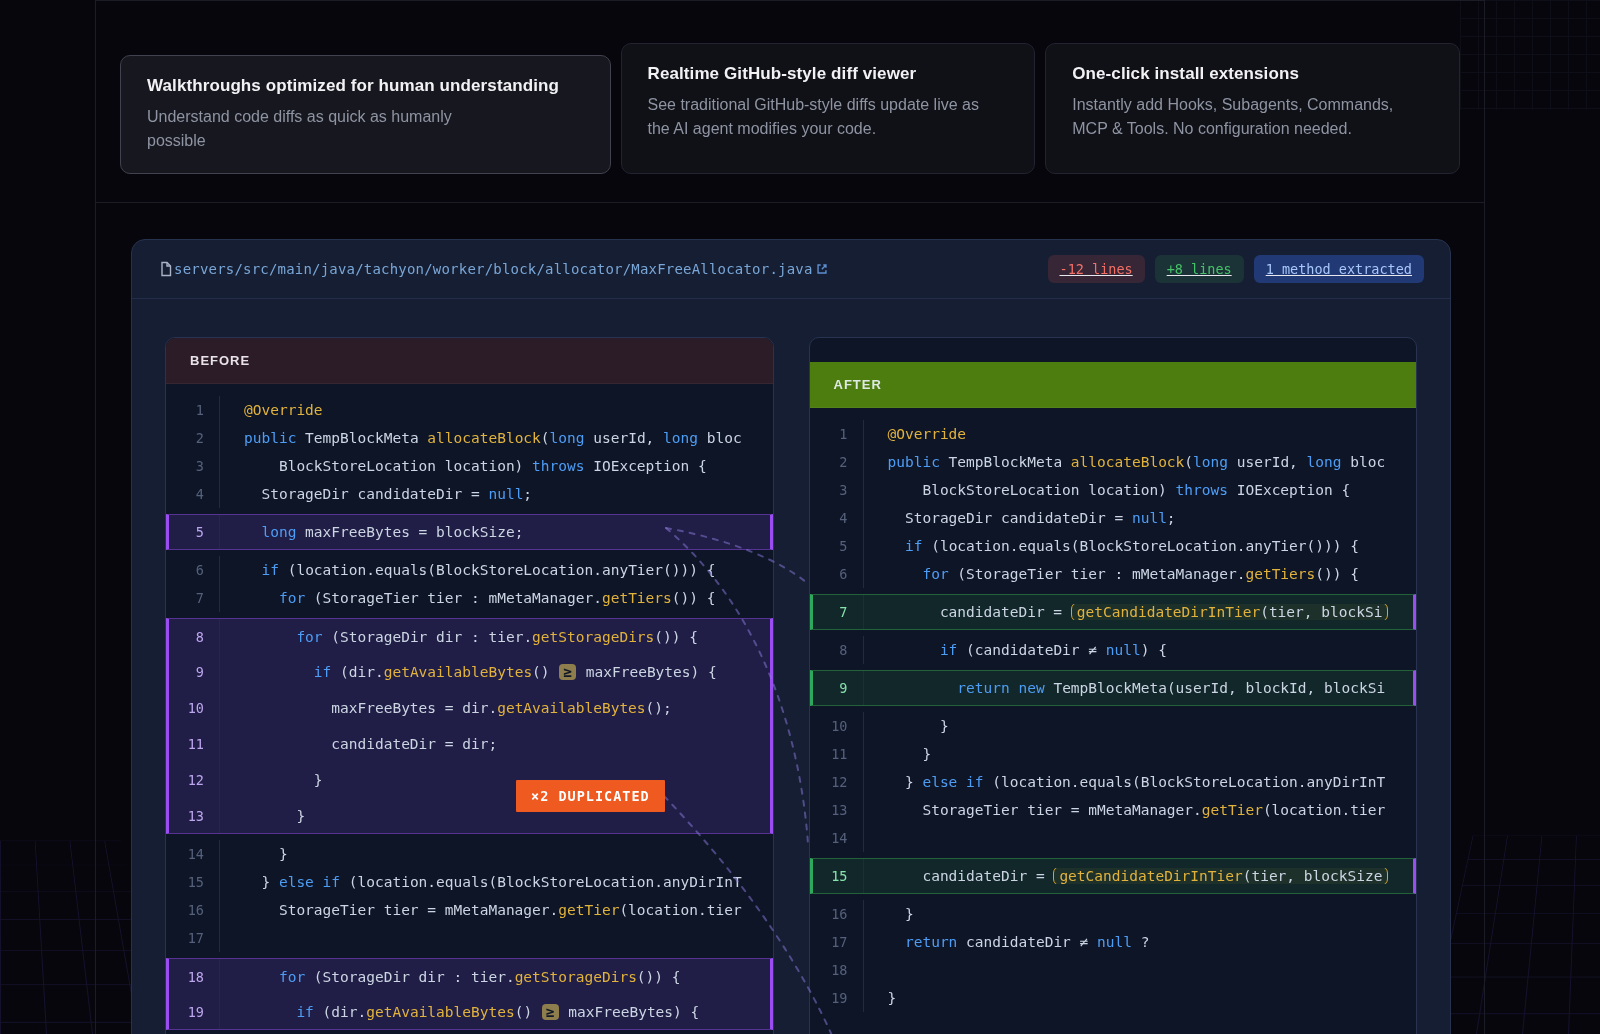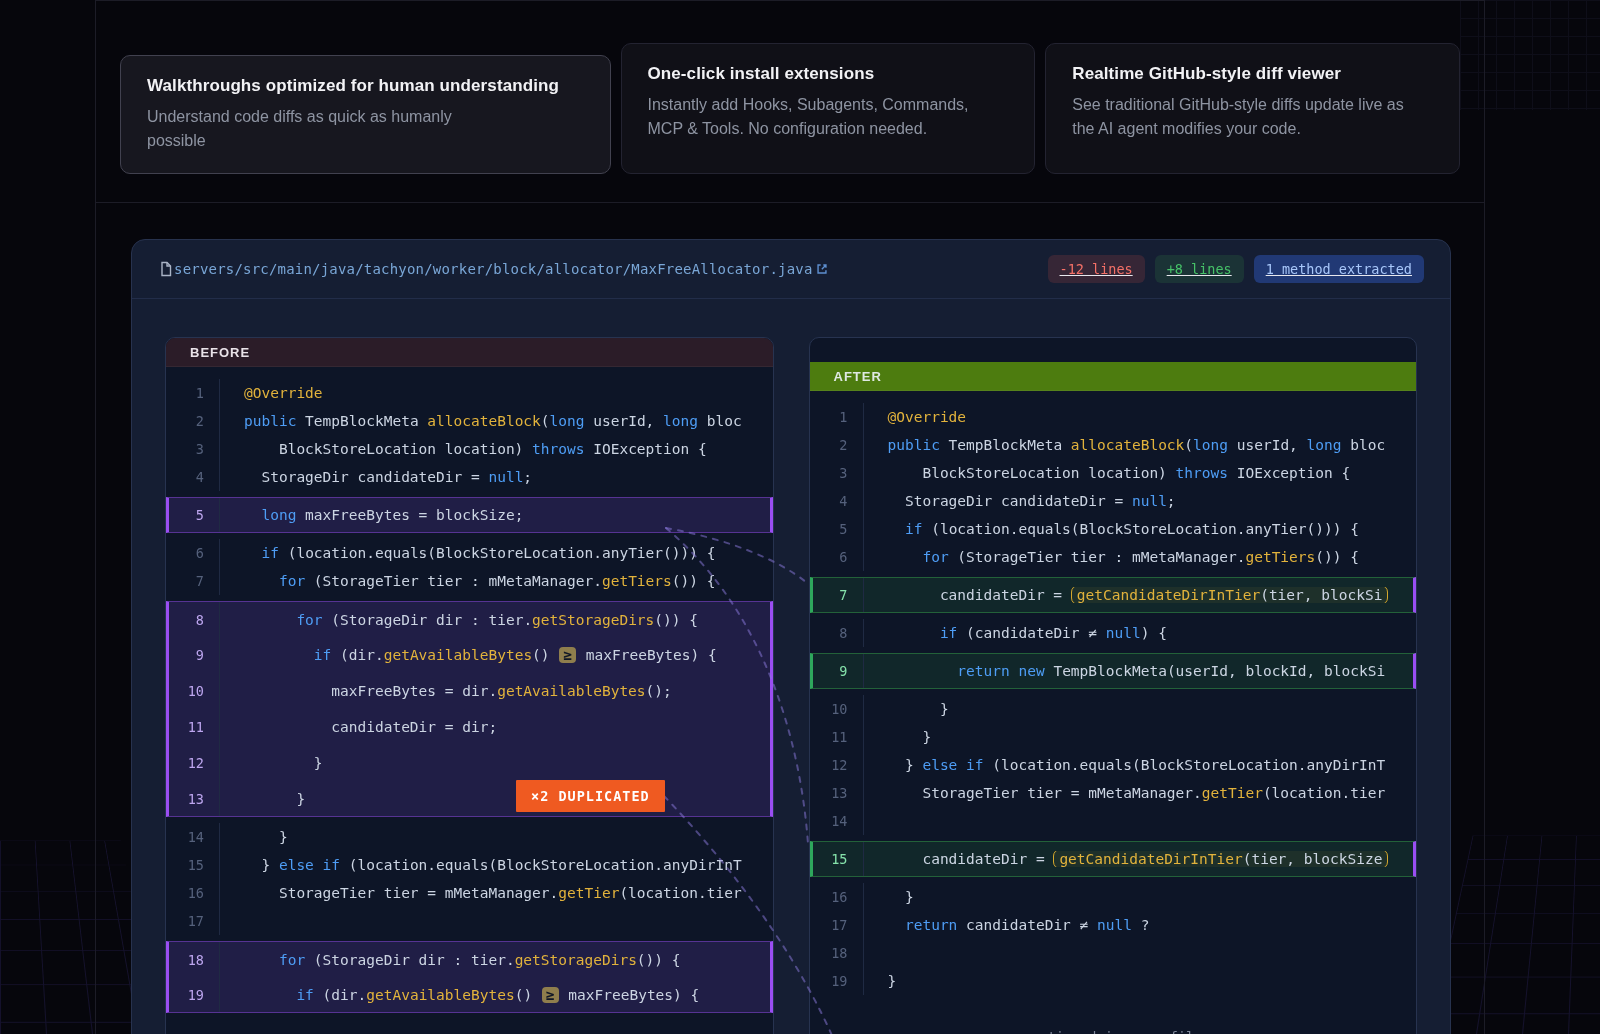--- a/index.html
+++ b/index.html
@@ -80,21 +80,21 @@
   .chip-added   { color:#46c268; background:rgba(63,185,80,.14); }
   .chip-info    { color:#a8c7fa; background:rgba(56,110,240,.35); }
 
   .diff-body { display:flex; gap:35px; padding:38px 33px 30px 33px; }
 
   .code-panel {
     flex:1 1 0; background:#0d1527; border:1px solid #273350;
     border-radius:10px; overflow:hidden;
   }
   .panel-header {
-    height:29px; display:flex; align-items:center; padding:0 24px;
+    height:46px; display:flex; align-items:center; padding:0 24px;
     font-size:13px; font-weight:700; letter-spacing:1px;
     border-bottom:1px solid rgba(255,255,255,.05);
   }
   .before .panel-header { background:#2b1c28; color:#e9e2e8; }
   .after  .panel-header { background:#4d7c0f; color:#dfe9e3;margin-top:24px; }
   .code-body { padding:12px 0 18px 0; }
 
   .row {
     display:flex; align-items:center; min-height:28px;
     border-left:3px solid transparent; border-right:3px solid transparent;
@@ -163,27 +163,27 @@
 <div class="grid-corner grid-br"></div>
 <div class="grid-corner grid-tr"></div>
 
 <div class="frame">
 
   <section class="features">
     <div class="card card-1 active">
       <h3>Walkthroughs optimized for human understanding</h3>
       <p>Understand code diffs as quick as humanly possible</p>
     </div>
+    <div class="card card-2">
+      <h3>Realtime GitHub-style diff viewer</h3>
+      <p>See traditional GitHub-style diffs update live as the AI agent modifies your code.</p>
+    </div>
     <div class="card card-3">
       <h3>One-click install extensions</h3>
       <p>Instantly add Hooks, Subagents, Commands, MCP &amp; Tools. No configuration needed.</p>
-    </div>
-    <div class="card card-2">
-      <h3>Realtime GitHub-style diff viewer</h3>
-      <p>See traditional GitHub-style diffs update live as the AI agent modifies your code.</p>
     </div>
   </section>
 
   <section class="diff-section">
     <div class="diff-panel">
 
       <div class="file-header">
         <span style="display:inline-flex;">
           <svg viewBox="0 0 16 16" width="16" height="16">
               <path d="M4 1.5 h5 l3.5 3.5 v9.5 h-8.5 z" stroke="#aab4c6" fill="none" stroke-width="1.4"></path>

